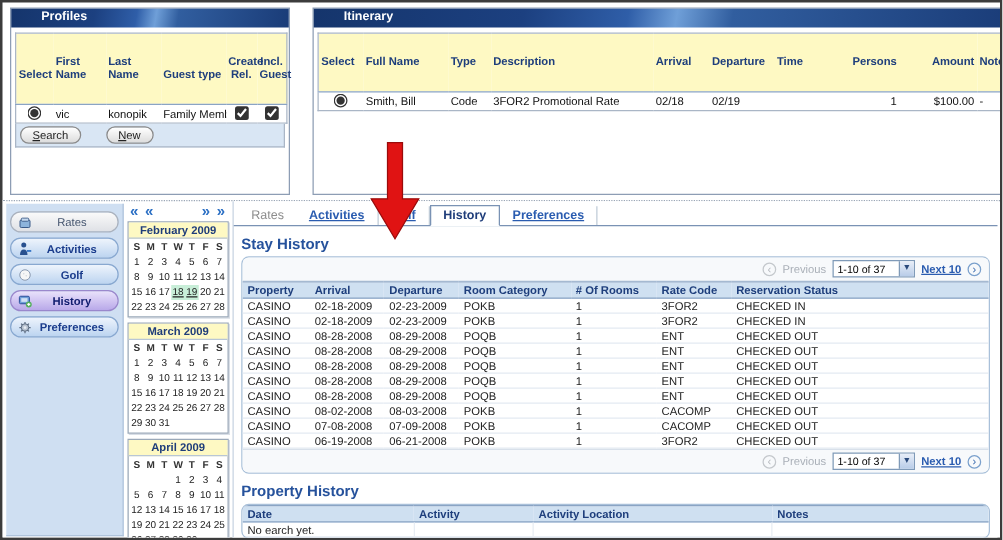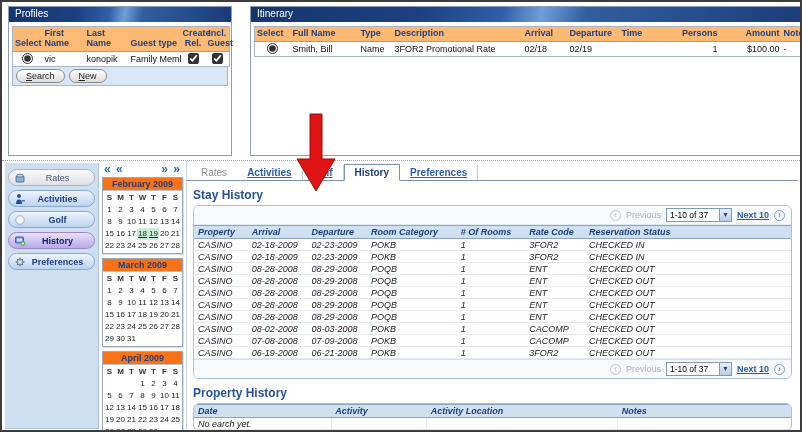--- a/index.html
+++ b/index.html
@@ -2,32 +2,32 @@
 <html><head>
 <meta charset="utf-8">
 <style>
   * { margin:0; padding:0; box-sizing:border-box; }
   body { font-family:"Liberation Sans","DejaVu Sans",sans-serif; background:#fff; }
   #screen { position:relative; width:802px; height:432px; border:2px solid #3c3c3c; background:#fff; overflow:hidden; }
 
   
   .panel { position:absolute; top:4px; border:1px solid #8d9db4; background:#fff; }
   .panel-hdr { height:15px; background:linear-gradient(100deg,#15356c 0%,#1c4080 30%,#2f5ea8 45%,#6f9fd8 52%,#315e9f 60%,#1a3c78 100%);
-    color:#fff; font-size:10px; font-weight:normal; padding:1px 6px; }
+    color:#fff; font-size:10px; font-weight:bold; padding:1px 24px; }
   #profiles { left:6px; width:224px; height:150px; }
   #itinerary { left:248px; width:560px; height:150px; }
   table { border-collapse:collapse; table-layout:fixed; }
   .grid { margin:4px 3px 0 3px; width:calc(100% - 6px); border:1px solid #aab6c6; font-size:9px; }
-  .grid th { background:#fdba74; color:#1e3e7c; font-weight:bold; text-align:left; padding:2px 2px; vertical-align:bottom; border-bottom:1px solid #8aa4c4; line-height:1.1; }
+  .grid th { background:#fef9c3; color:#1e3e7c; font-weight:bold; text-align:left; padding:18px 2px; vertical-align:bottom; border-bottom:1px solid #8aa4c4; line-height:1.1; }
   .grid td { padding:1px 2px; height:15px; border-top:1px solid #dde5ef; color:#111; overflow:hidden; white-space:nowrap; }
   .grid .ctr { text-align:center; }
   .grid .rt { text-align:right; }
   input[type=checkbox], input[type=radio] { width:11px; height:11px; vertical-align:middle; accent-color:#333; margin:0; }
   .dim { opacity:.55; }
-  .btnbar { background:#d9e6f4; padding:2px 3px; display:flex; gap:4px; border:1px solid #aab6c6; border-top:none; margin:0 3px; }
+  .btnbar { background:#d9e6f4; padding:2px 3px; display:flex; gap:20px; border:1px solid #aab6c6; border-top:none; margin:0 3px; }
   .pill { font-size:9px; color:#222; background:linear-gradient(#ffffff,#dcdcdc); border:1px solid #8a8a8a; border-radius:9px; padding:1px 9px; cursor:default; }
   .pill .ak { text-decoration:underline; }
   .totrow { background:#d9e6f4; border:1px solid #aab6c6; border-top:none; margin:0 3px; display:flex; align-items:center; padding:1px 3px; }
   .totamt { font-size:10px; font-weight:bold; margin-left:auto; margin-right:38px; }
 
   
   #arrow { position:absolute; left:294px; top:111px; z-index:50; }
 
   
   #bottom { position:absolute; left:0; top:158px; width:798px; height:270px; border-top:1px dotted #9aa6b6; background:#fff; }
@@ -38,21 +38,21 @@
   .side-btn .lbl { flex:1; text-align:center; }
   .side-btn.inactive { background:linear-gradient(#fafafa,#dfe1e6); border-color:#aab2be; color:#44546e; font-weight:normal; }
   .side-btn.active { background:linear-gradient(#e9e2fb,#b9a9e9); border-color:#9a88cc; color:#101c6e; }
   .side-ico { width:12px; height:12px; }
 
   
   #calcol { position:absolute; left:100px; top:2px; width:81px; }
   #calnav { display:flex; justify-content:space-between; padding:0 2px; height:14px; font-size:12px; font-weight:bold; color:#2b6fc4; line-height:12px; }
   #calnav span { cursor:default; letter-spacing:1px; }
   .calendar { border:1px solid #9aa8b8; background:#fff; margin-bottom:4px; box-shadow:1px 1px 0 #d8dee6; }
-  .cal-title { background:#f97316; color:#1f3d7a; font-size:9px; font-weight:bold; text-align:center; height:13px; line-height:13px; border-bottom:1px solid #b8c6d6; }
+  .cal-title { background:#fef9c3; color:#1f3d7a; font-size:9px; font-weight:bold; text-align:center; height:13px; line-height:13px; border-bottom:1px solid #b8c6d6; }
   .cal-grid { display:grid; grid-template-columns:repeat(7,1fr); padding:1px; }
   .cal-cell { font-size:8px; text-align:center; height:12px; line-height:12px; color:#222; }
   .cal-cell.dow { font-weight:bold; color:#333; }
   .cal-cell.hl { background:#c8eed8; text-decoration:underline; }
 
   
   #main { position:absolute; left:184px; top:0; width:612px; height:270px; border-left:1px solid #c8d4e2; background:#fff; }
   #tabbar { display:flex; align-items:flex-end; height:20px; border-bottom:1px solid #7a92b4; padding-left:4px; font-size:10px; }
   .tab { padding:2px 10px 2px 10px; border-right:1px solid #c0ccd8; cursor:default; }
   .tab.disabled { color:#8d8d8d; border-right:none; }
@@ -64,21 +64,21 @@
   .pager.top { border-bottom:1px solid #e2e9f1; }
   .pager.bot { border-top:1px solid #d8e0ea; }
   .pg-prev { color:#aab0b8; }
   .pg-ico { display:inline-block; width:11px; height:11px; border-radius:50%; border:1px solid; font-size:9px; line-height:9px; text-align:center; }
   .pg-ico.gray { border-color:#c4c8cc; color:#b8bcc0; }
   .pg-ico.blue { border-color:#7aa0cc; color:#3a6cb0; }
   .fake-select { display:inline-flex; border:1px solid #7f9ab8; background:#fff; height:14px; align-items:center; }
   .fs-text { font-size:8.5px; padding:0 3px; min-width:52px; }
   .fs-btn { width:12px; height:12px; background:linear-gradient(#e8eef8,#b8cce8); border-left:1px solid #7f9ab8; font-size:7px; color:#2a4a7c; text-align:center; line-height:12px; }
   .pg-next { color:#2a5cb0; text-decoration:underline; font-weight:600; }
-  .datatable { width:100%; font-size:9px;font-style:italic; }
+  .datatable { width:100%; font-size:9px; }
   .datatable th { background:#cfe0f1; color:#1e3e7c; font-weight:bold; text-align:left; padding:1px 4px; border-top:1px solid #8aa4c4; border-bottom:1px solid #8aa4c4; height:13px; }
   .datatable td { padding:0 4px; height:12px; border-bottom:1px solid #e4eaf2; color:#222; white-space:nowrap; overflow:hidden; }
   .acttable td { border-left:1px solid #e8edf4; }
   .acttable td:first-child { border-left:none; }
 </style>
 </head>
 <body>
 
 <div id="screen">
 
@@ -142,21 +142,21 @@
         <th>Arrival</th>
         <th>Departure</th>
         <th>Time</th>
         <th class="rt">Persons</th>
         <th class="rt">Amount</th>
         <th>Notes</th>
       </tr>
       <tr>
         <td class="ctr"><input type="radio" name="itin" checked="checked" style=""></td>
         <td>Smith, Bill</td>
-        <td>Name</td>
+        <td>Code</td>
         <td>3FOR2 Promotional Rate</td>
         <td>02/18</td>
         <td>02/19</td>
         <td></td>
         <td class="rt">1</td>
         <td class="rt">$100.00</td>
         <td>-</td>
       </tr>
     </tbody>
       </table>

